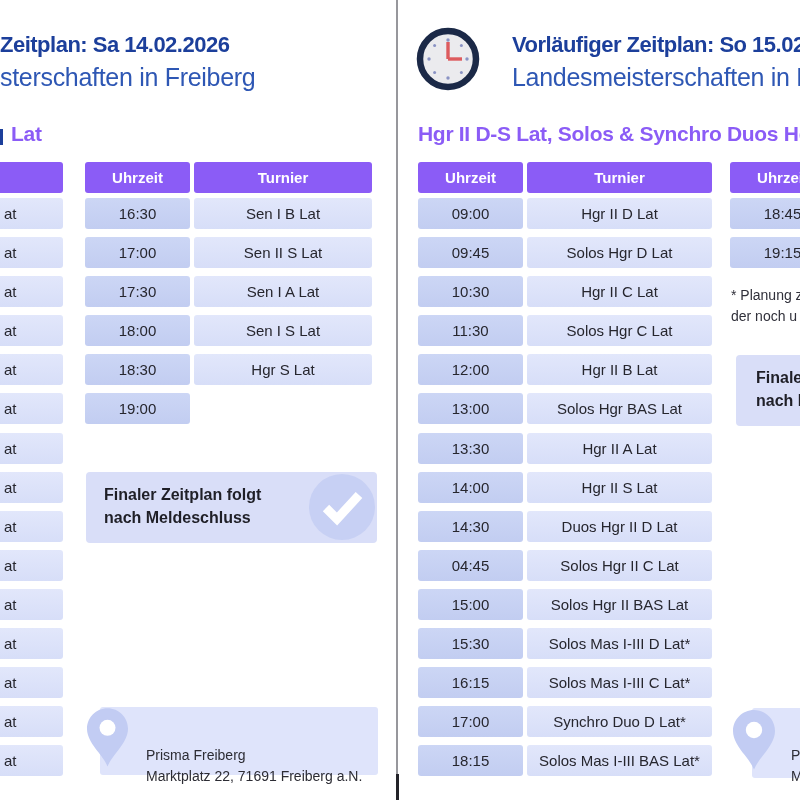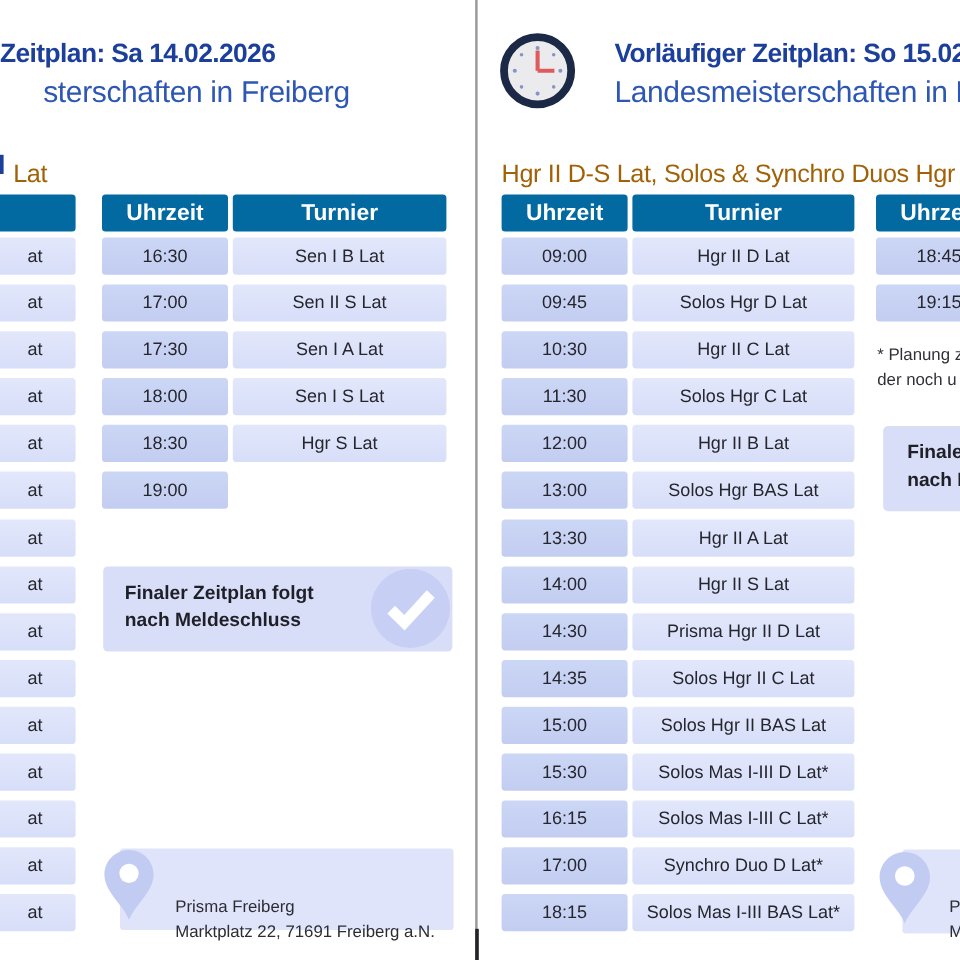--- a/index.html
+++ b/index.html
@@ -1,38 +1,38 @@
 <!DOCTYPE html>
 <html><head>
 <meta charset="utf-8">
 <style>
   html,body{margin:0;padding:0;background:#ffffff;}
   #screen{position:relative;width:800px;height:800px;overflow:hidden;background:#ffffff;
           font-family:"Liberation Sans",sans-serif;}
   .abs{position:absolute;}
   .title{position:absolute;font-weight:bold;font-size:22px;color:#1c3f9b;white-space:nowrap;letter-spacing:-0.5px;}
   .subtitle{position:absolute;font-size:25px;color:#2e57b4;white-space:nowrap;letter-spacing:-0.3px;}
-  .section{position:absolute;top:134px;font-size:21px;font-weight:normal;color:#a16207;white-space:nowrap;letter-spacing:-0.3px;}
-  .thead{position:absolute;top:162px;height:31px;background:#0369a1;color:#ffffff;font-weight:bold;font-size:19px;
+  .section{position:absolute;top:122px;font-size:21px;font-weight:bold;color:#8b5cf6;white-space:nowrap;letter-spacing:-0.3px;}
+  .thead{position:absolute;top:162px;height:31px;background:#8b5cf6;color:#ffffff;font-weight:bold;font-size:15px;
          display:flex;align-items:center;justify-content:center;border-radius:3px;overflow:hidden;white-space:nowrap;}
   .col{position:absolute;display:flex;flex-direction:column;gap:8.1px;}
   .cell{height:31px;border-radius:3px;display:flex;align-items:center;justify-content:center;
         font-size:15px;color:#26262e;white-space:nowrap;flex:0 0 auto;}
   .time-cell{width:105px;background:linear-gradient(180deg,#ccd6f5,#c2cdf1);text-align:center;}
   .event-cell{width:185px;background:linear-gradient(180deg,#e2e7fb,#d7def8);}
   .event-cell.narrow{width:178px;}
   .cut-cell{width:63px;background:linear-gradient(180deg,#e2e7fb,#d7def8);
-            justify-content:flex-start;padding-left:23px;border-radius:0 3px 3px 0;box-sizing:border-box;}
+            justify-content:flex-start;padding-left:4px;border-radius:0 3px 3px 0;box-sizing:border-box;}
   .notice{position:absolute;background:#d9def8;border-radius:4px;width:291px;height:71px;}
   .notice-text{position:absolute;font-size:16px;font-weight:bold;color:#1f1f27;line-height:23px;white-space:nowrap;}
   .venue-box{position:absolute;background:#dfe4fb;border-radius:3px;}
   .venue-text{position:absolute;font-size:14px;color:#2c2c34;line-height:21px;white-space:nowrap;margin-top:24px;}
   .footnote{position:absolute;left:731px;top:285px;font-size:14px;color:#30303a;line-height:21px;white-space:nowrap;}
   #l-title{left:0;top:32px;}   #r-title{left:512px;top:32px;}
-  #l-subtitle{left:0;top:63px;margin-left:36px;} #r-subtitle{left:512px;top:63px;}
+  #l-subtitle{left:0;top:63px;} #r-subtitle{left:512px;top:63px;}
   #l-section{left:11px;}        #r-section{left:418px;}
   #l-section-sliver{left:0;top:129px;width:3px;height:16px;background:#1c3f9b;}
   #l-cut-head{left:0;width:63px;border-radius:0 3px 3px 0;}
   #l-time-head{left:85px;width:105px;}
   #l-event-head{left:194px;width:178px;}
   #r-time1-head{left:418px;width:105px;}
   #r-event1-head{left:527px;width:185px;}
   #r-time2-head{left:730px;width:105px;}
   #l-cut-col{left:0;top:198px;}
   #l-time-col{left:85px;top:198px;}
@@ -154,37 +154,37 @@
     <div id="r-time1-col" class="col">
         <div class="cell time-cell">09:00</div>
         <div class="cell time-cell">09:45</div>
         <div class="cell time-cell">10:30</div>
         <div class="cell time-cell">11:30</div>
         <div class="cell time-cell">12:00</div>
         <div class="cell time-cell">13:00</div>
         <div class="cell time-cell">13:30</div>
         <div class="cell time-cell">14:00</div>
         <div class="cell time-cell">14:30</div>
-        <div class="cell time-cell">14:35</div>
+        <div class="cell time-cell">04:45</div>
         <div class="cell time-cell">15:00</div>
         <div class="cell time-cell">15:30</div>
         <div class="cell time-cell">16:15</div>
         <div class="cell time-cell">17:00</div>
         <div class="cell time-cell">18:15</div>
       </div>
     <div id="r-event1-col" class="col">
         <div class="cell event-cell">Hgr II D Lat</div>
         <div class="cell event-cell">Solos Hgr D Lat</div>
         <div class="cell event-cell">Hgr II C Lat</div>
         <div class="cell event-cell">Solos Hgr C Lat</div>
         <div class="cell event-cell">Hgr II B Lat</div>
         <div class="cell event-cell">Solos Hgr BAS Lat</div>
         <div class="cell event-cell">Hgr II A Lat</div>
         <div class="cell event-cell">Hgr II S Lat</div>
-        <div class="cell event-cell">Prisma Hgr II D Lat</div>
+        <div class="cell event-cell">Duos Hgr II D Lat</div>
         <div class="cell event-cell">Solos Hgr II C Lat</div>
         <div class="cell event-cell">Solos Hgr II BAS Lat</div>
         <div class="cell event-cell">Solos Mas I-III D Lat*</div>
         <div class="cell event-cell">Solos Mas I-III C Lat*</div>
         <div class="cell event-cell">Synchro Duo D Lat*</div>
         <div class="cell event-cell">Solos Mas I-III BAS Lat*</div>
       </div>
     <div id="r-time2-col" class="col">
         <div class="cell time-cell">18:45</div>
         <div class="cell time-cell">19:15</div>

